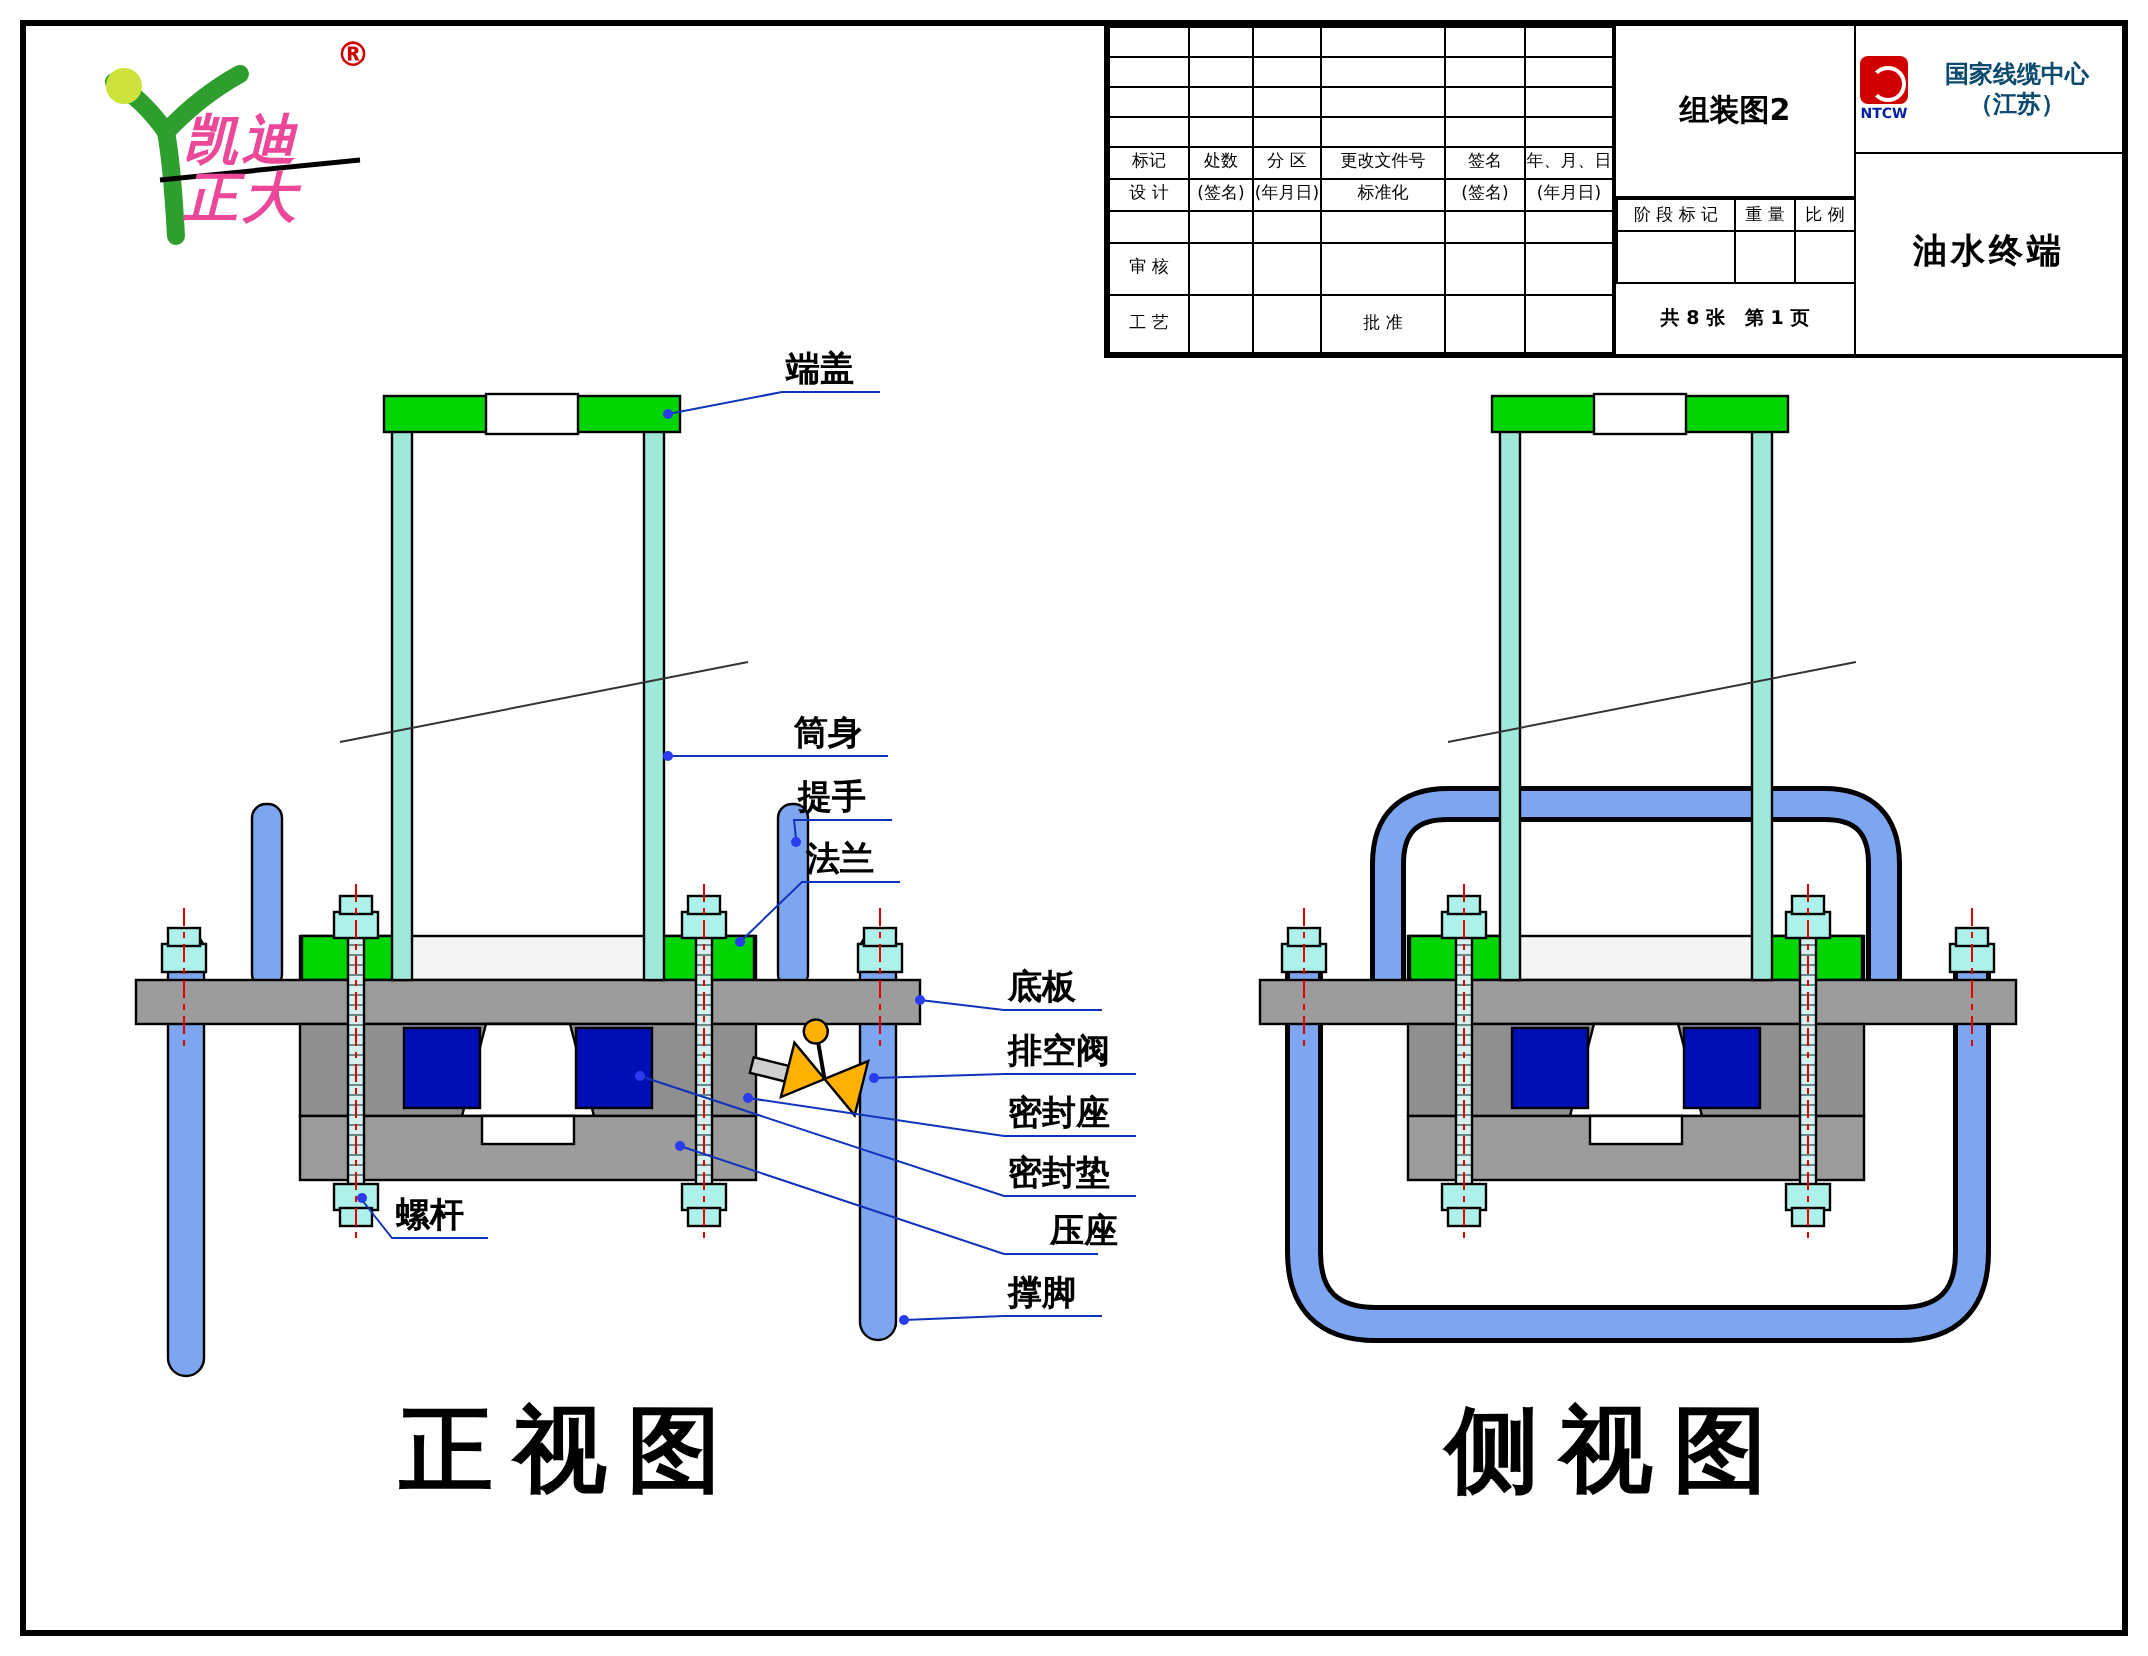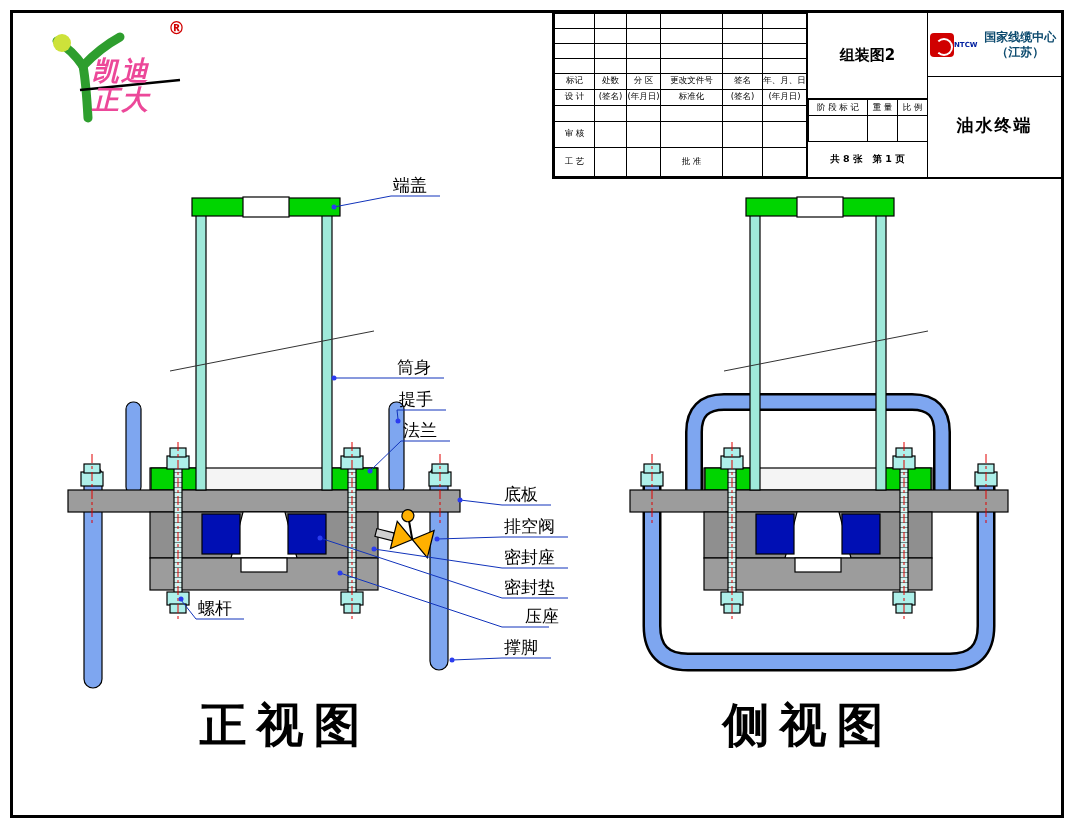--- a/index.html
+++ b/index.html
@@ -29,31 +29,31 @@
   tr.h16 td{height:16px}
   tr.h26 td{height:26px}
   .tb-mid{width:120px;display:flex;flex-direction:column;border-left:1px solid #000}
   .tb-drawing-no{height:86px;border-bottom:1px solid #000;display:flex;align-items:center;
     justify-content:center;font-size:15px;font-weight:bold}
   .tb-sheet{height:35px;display:flex;align-items:center;justify-content:center;gap:10px;
     font-size:9.5px;font-weight:bold}
   .tb-right{width:134px;display:flex;flex-direction:column;border-left:1px solid #000}
   .tb-company{height:64px;border-bottom:1px solid #000;display:flex;align-items:center;
     padding:3px 2px;gap:4px}
-  .tb-logo-box{display:flex;flex-direction:row;align-items:center}
+  .tb-logo-box{display:flex;flex-direction:column;align-items:center}
   .tb-logo-red{width:24px;height:24px;background:#d00000;border-radius:4px;position:relative}
   .tb-logo-red::after{content:"";position:absolute;left:5px;top:5px;width:14px;height:14px;
     border:2px solid #fff;border-radius:50%;border-left-color:transparent}
   .tb-logo-ntcw{font-size:7px;font-weight:bold;color:#0020a0;margin-top:1px}
   .tb-company-name{color:#0c4a6e;font-weight:bold;font-size:12px;line-height:15px;text-align:center;flex:1}
   .tb-product{height:97px;display:flex;align-items:center;justify-content:center;
     font-size:17px;font-weight:bold;letter-spacing:2px}
 
   
-  .label{position:absolute;font-weight:normal;font-size:17px;color:#000;white-space:nowrap;line-height:19px}
+  .label{position:absolute;font-weight:bold;font-size:17px;color:#000;white-space:nowrap;line-height:19px}
   .view-title{position:absolute;font-weight:bold;font-size:47px;letter-spacing:10px;
     text-align:center;font-family:Liberation Mono, monospace}
 </style>
 </head>
 <body>
 
 <div class="page">
   <div class="frame"></div>
 
   <div class="logo">

